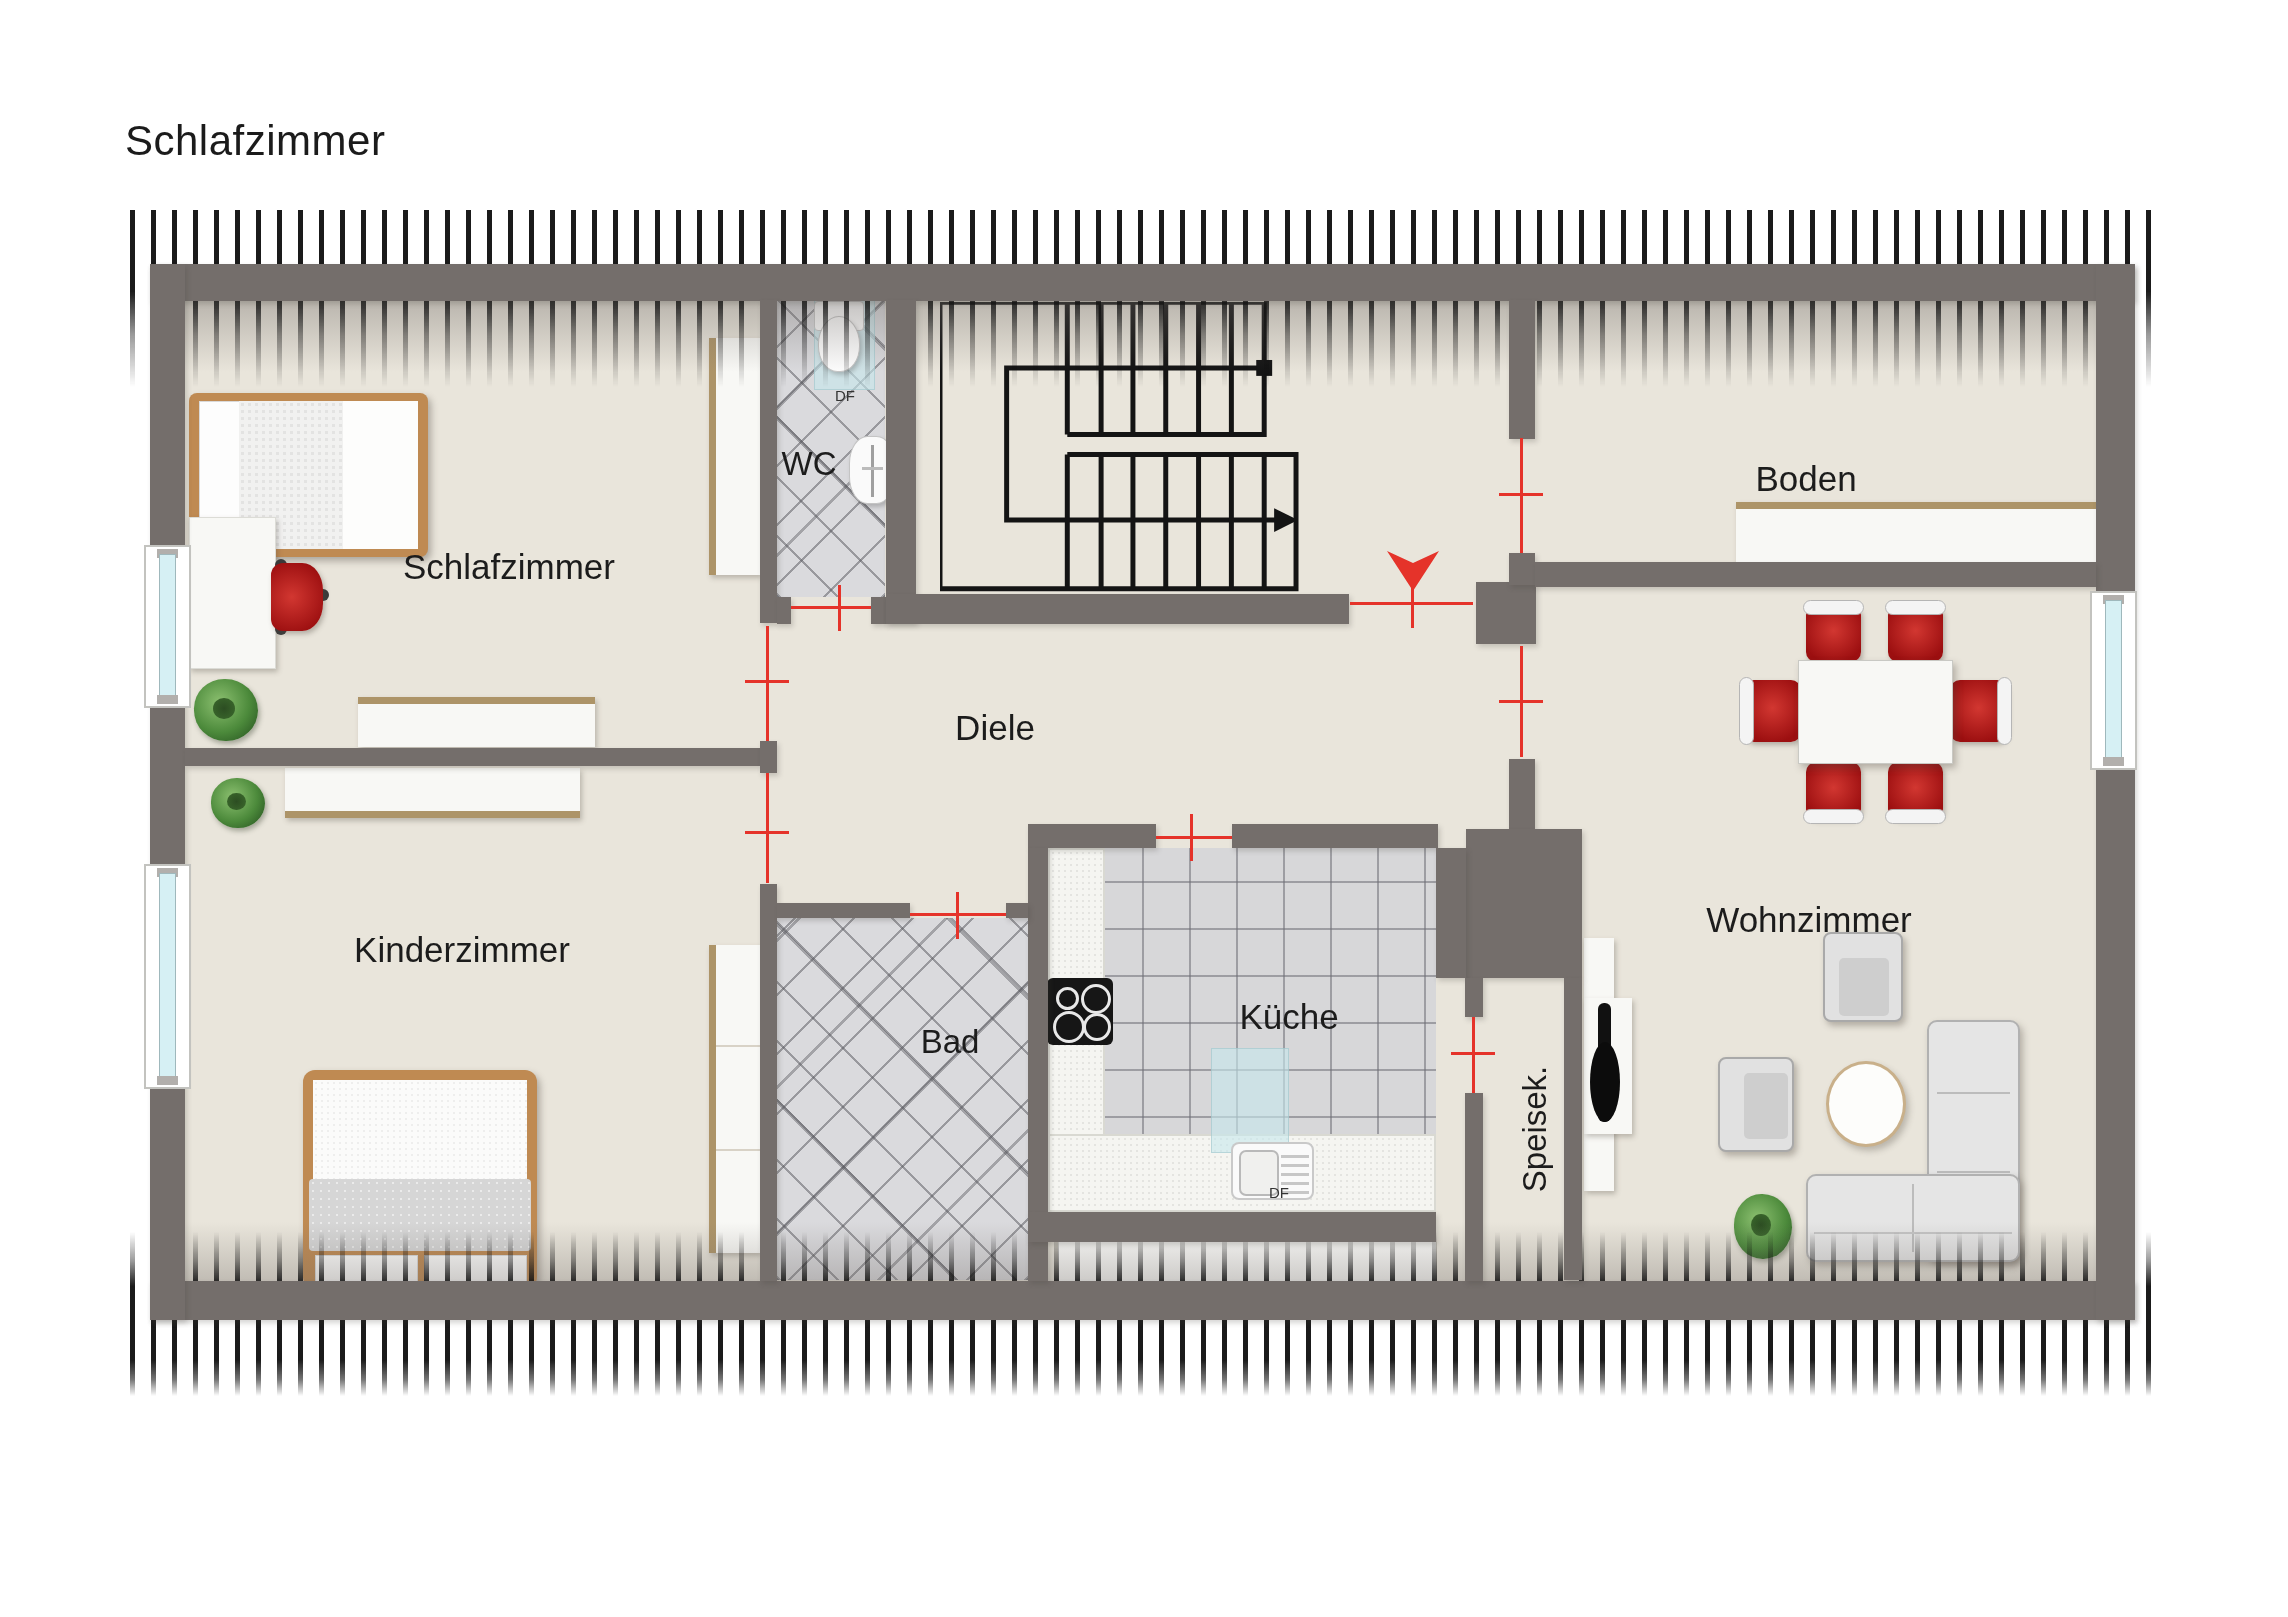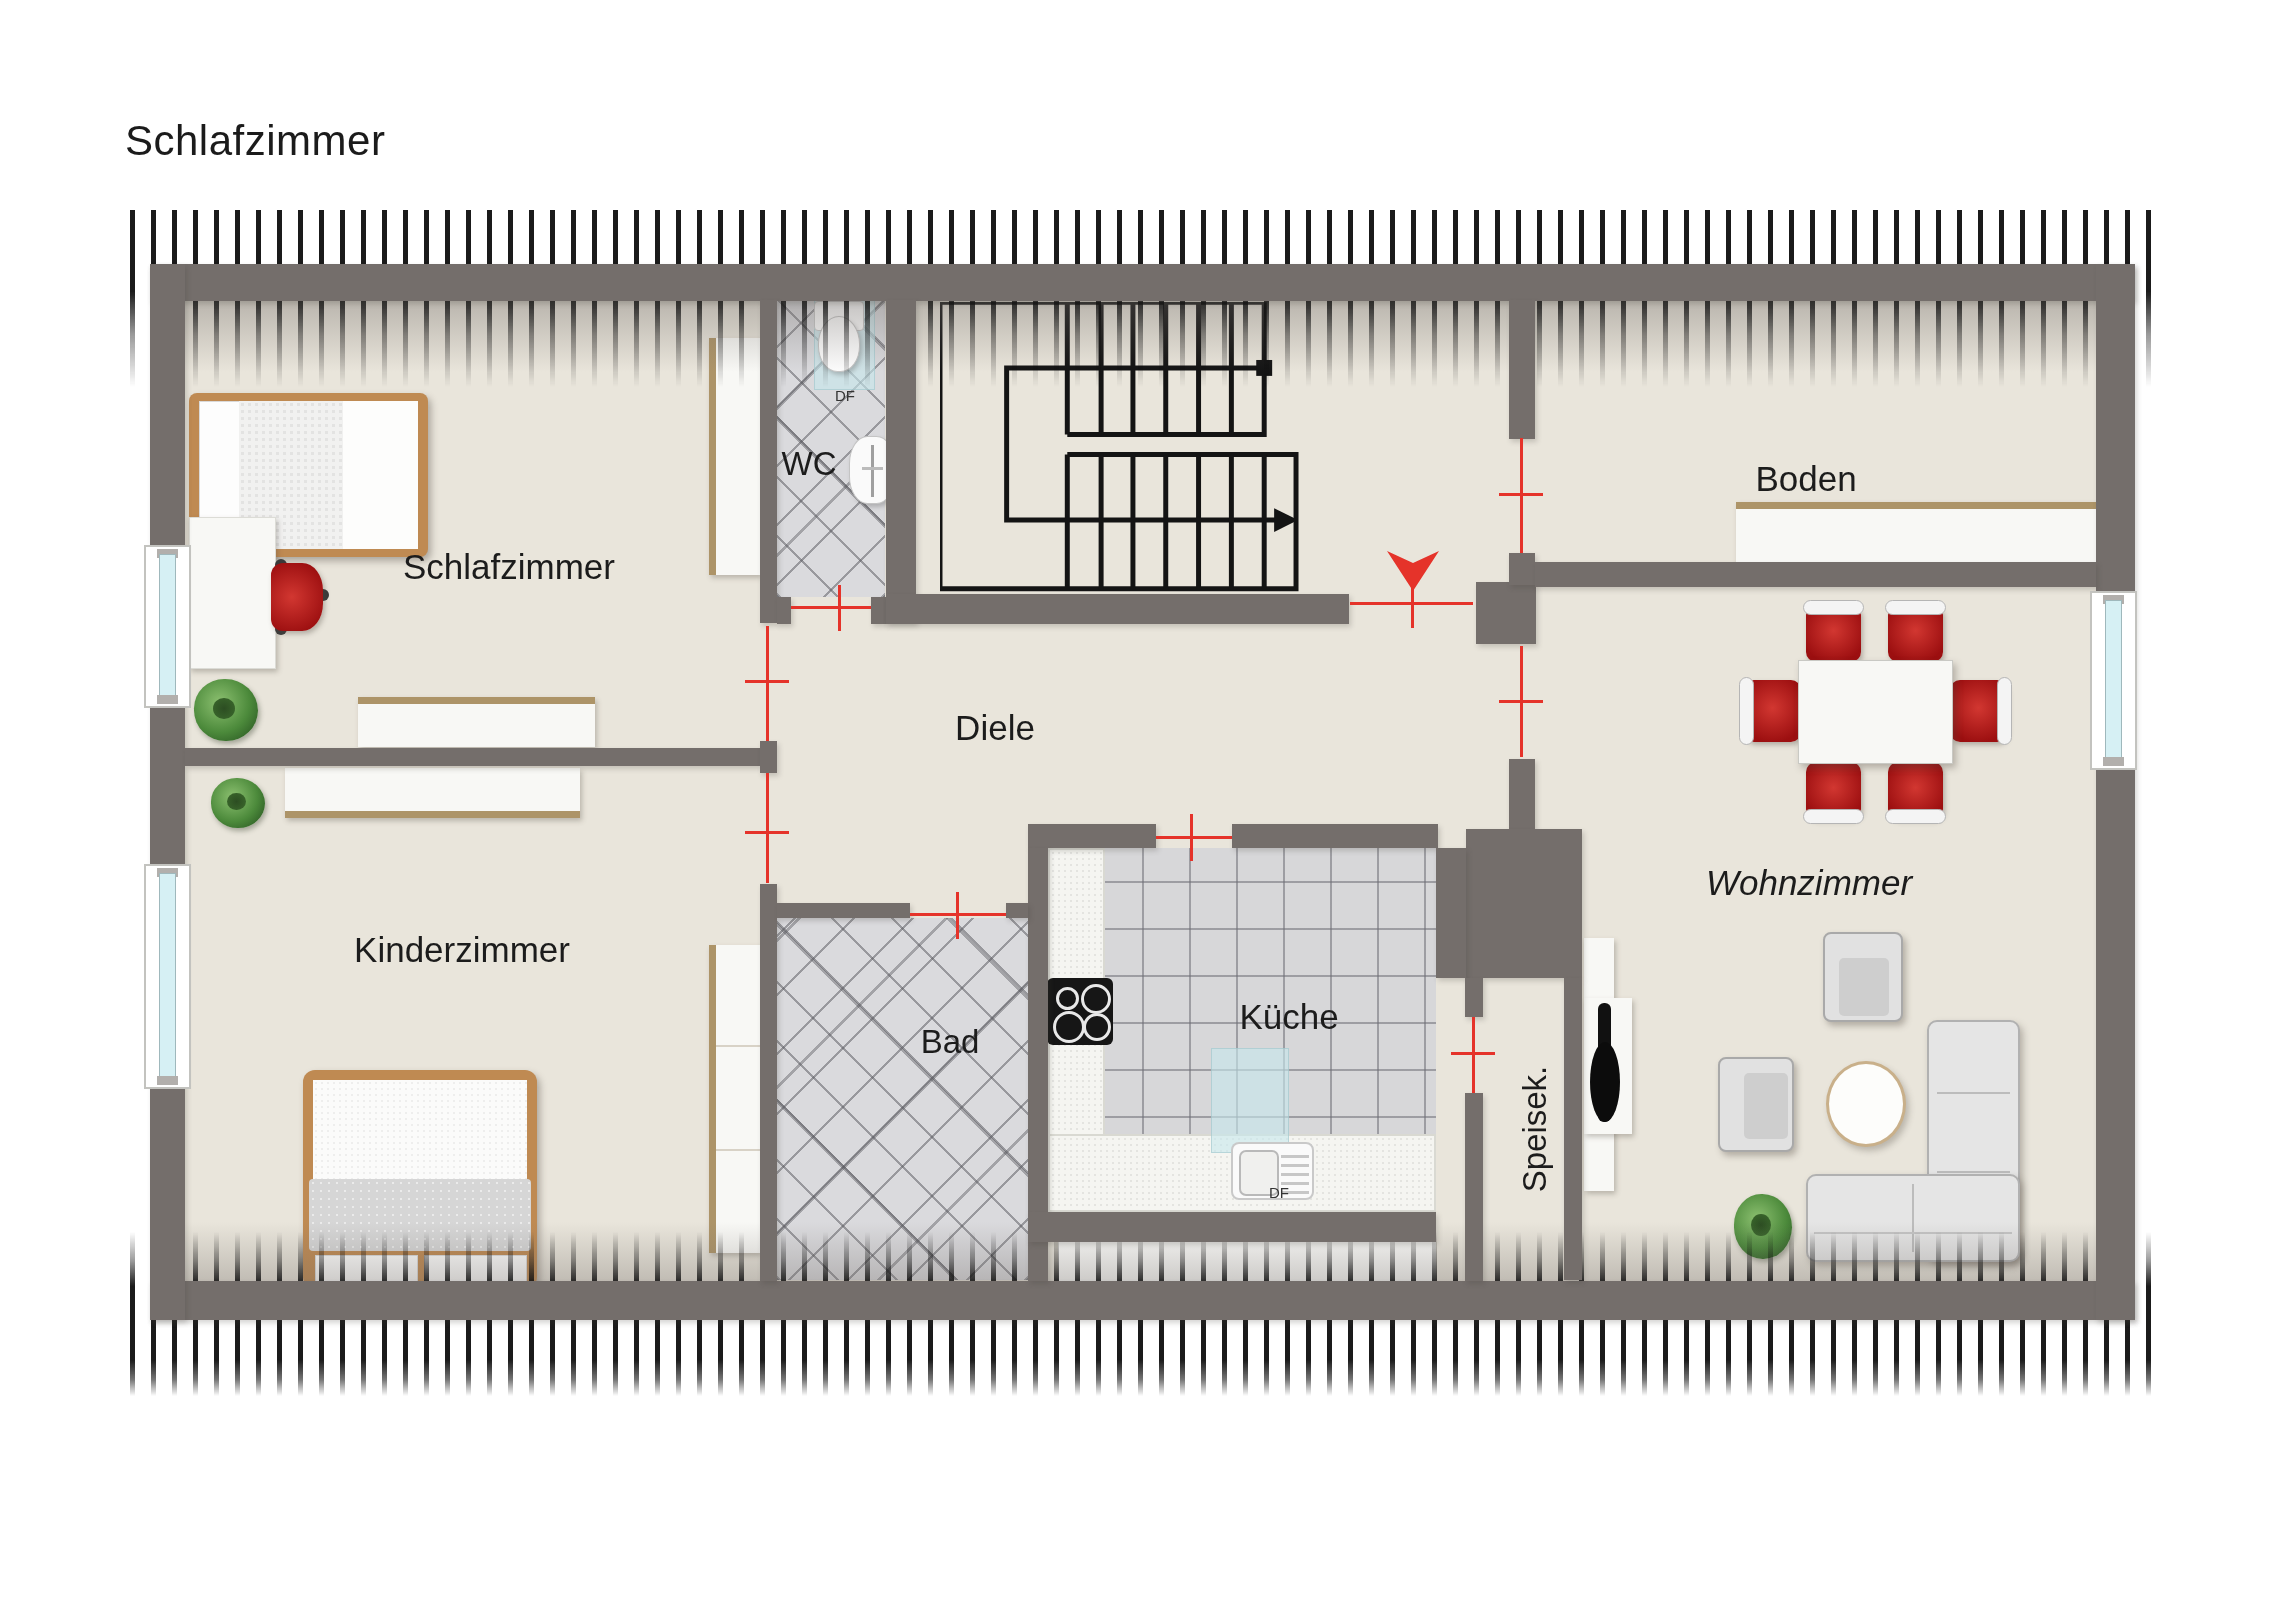--- a/index.html
+++ b/index.html
@@ -254,19 +254,19 @@
   <div class="red" style="left:1472px;top:1017px;width:3px;height:76px;"></div>
   <div class="red" style="left:1451px;top:1052px;width:44px;height:3px;"></div>
 
   <div class="lbl" style="left:509px;top:567px;">Schlafzimmer</div>
   <div class="lbl" style="left:462px;top:950px;">Kinderzimmer</div>
   <div class="lbl" style="left:809px;top:464px;font-size:33px;">WC</div>
   <div class="lbl" style="left:950px;top:1042px;font-size:33px;">Bad</div>
   <div class="lbl" style="left:995px;top:728px;">Diele</div>
   <div class="lbl" style="left:1289px;top:1017px;">Küche</div>
   <div class="lbl rot" style="left:1535px;top:1129px;font-size:33px;">Speisek.</div>
-  <div class="lbl" style="left:1809px;top:883px;font-style:italic;">Wohnzimmer</div>
+  <div class="lbl" style="left:1809px;top:920px;">Wohnzimmer</div>
   <div class="lbl" style="left:1806px;top:479px;">Boden</div>
   <div class="lbl small" style="left:845px;top:395px;">DF</div>
   <div class="lbl small" style="left:1279px;top:1192px;">DF</div>
 
 </div>
 
 
 </body></html>

